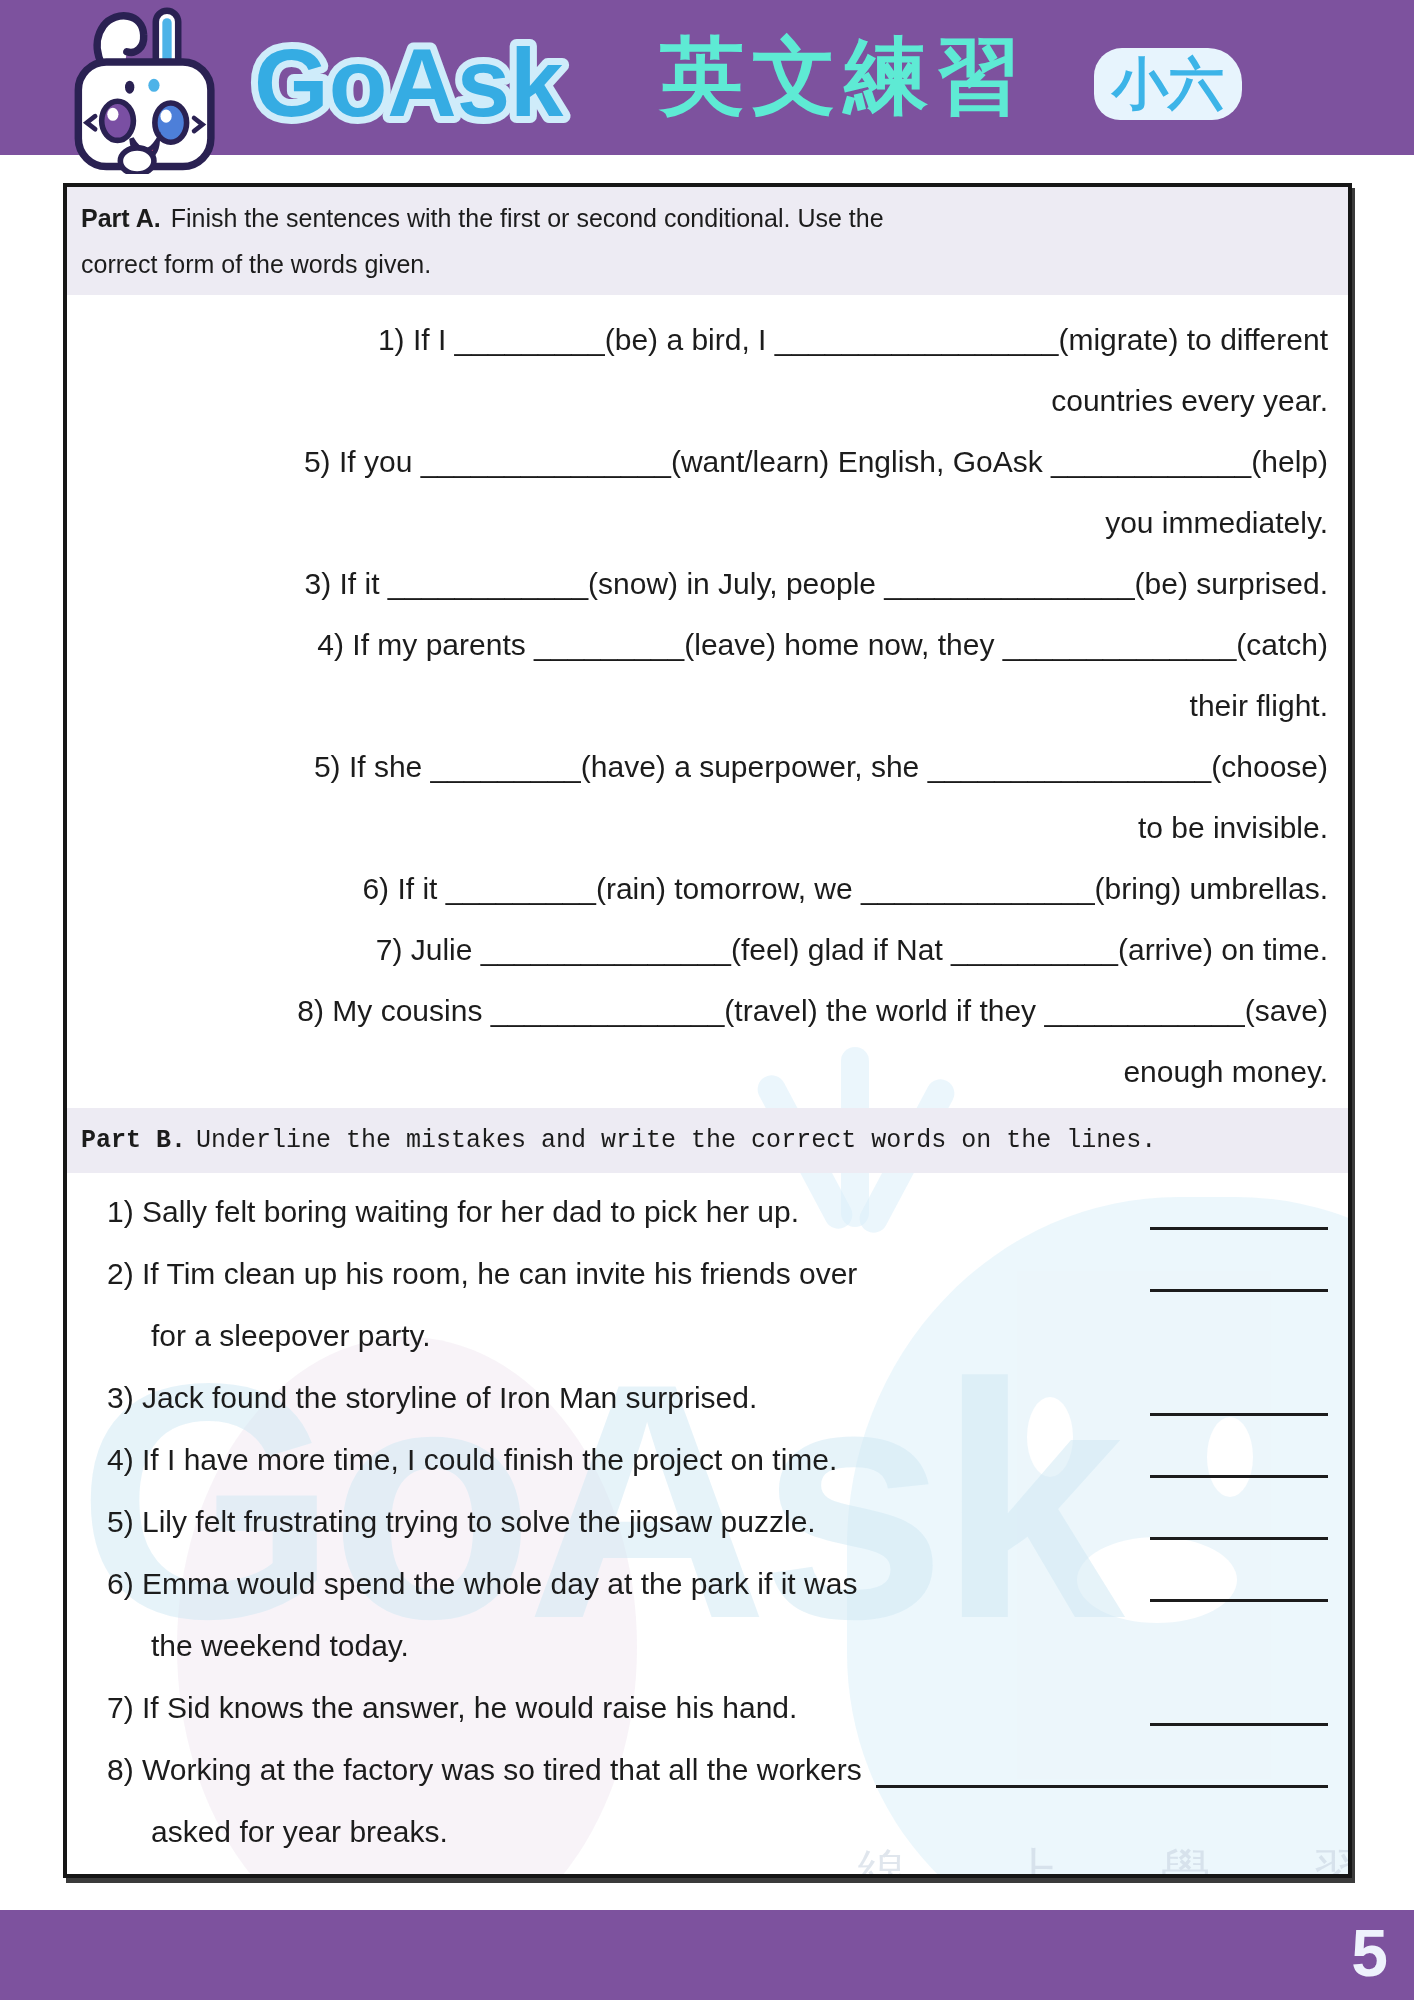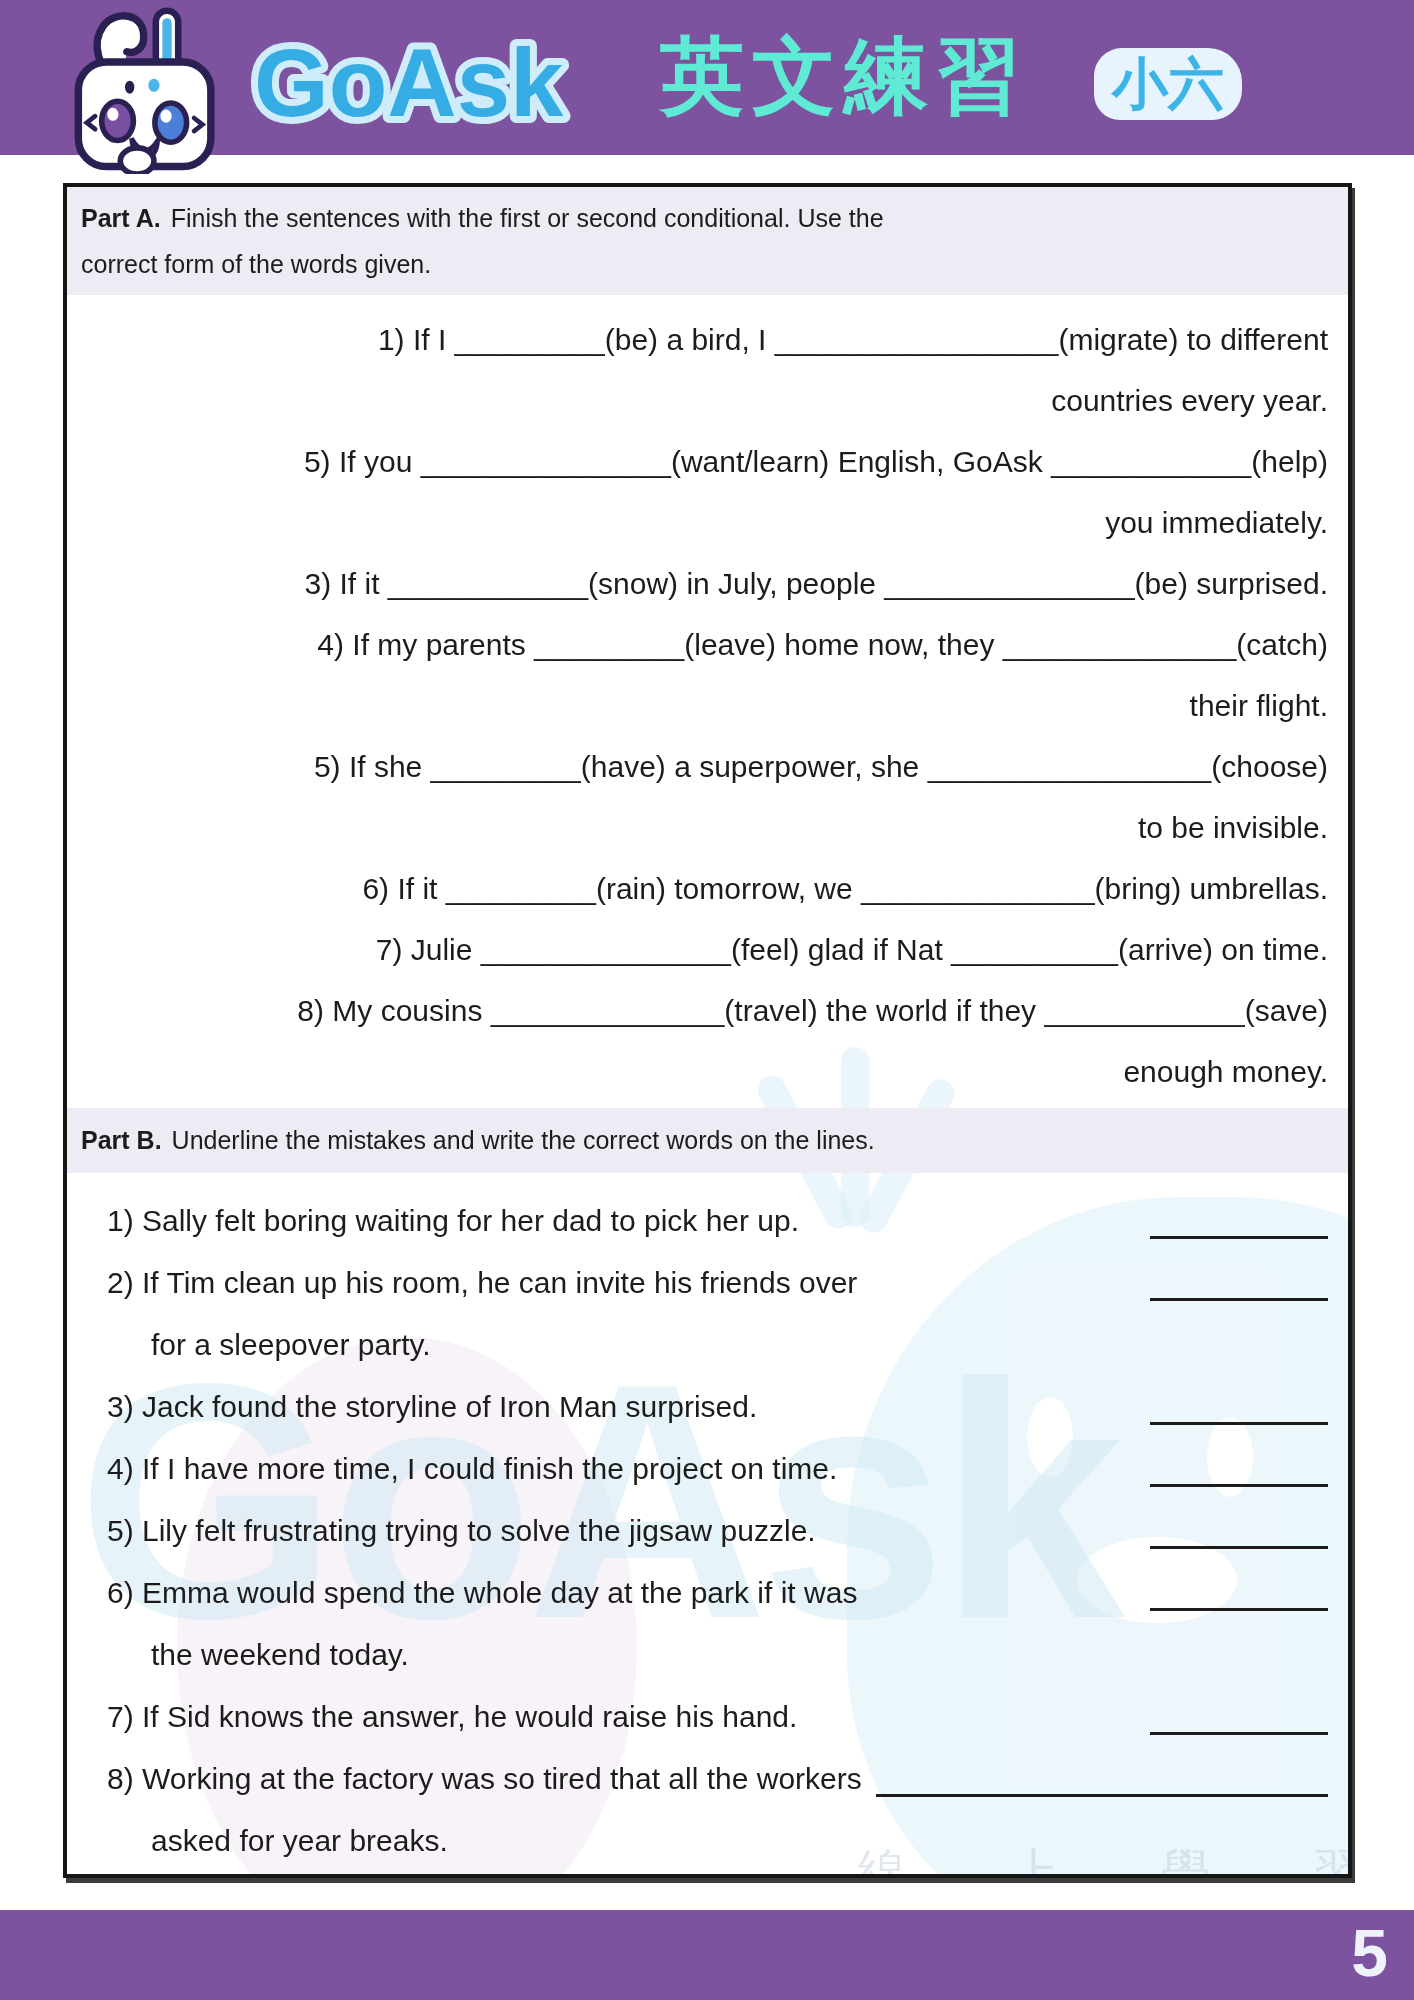--- a/index.html
+++ b/index.html
@@ -64,25 +64,25 @@
   .content { position:relative; z-index:1; }
 
   
   .strip {
     background:#edebf3;
     font-size:25px; line-height:46px;
     padding:8px 20px 8px 14px;
     white-space:nowrap;
   }
   .strip b { margin-right:10px; }
-  .strip-b { margin-top:6px; line-height:49px; }
+  .strip-b { margin-top:6px; line-height:49px;font-family:Liberation Mono, monospace; }
 
   
   .qlist-a { padding:14px 20px 0 0; }
-  .qlist-b { padding:17px 20px 0 0; }
+  .qlist-b { padding:8px 20px 0 0; }
   .qline {
     font-size:30px; line-height:61px; height:61px;
     padding-left:40px; white-space:nowrap;text-align:right;
   }
   .qlist-b .qline { line-height:62px; height:62px; display:flex; align-items:center; }
   .qline.indent { padding-left:84px; }
   .answer-line {
     margin-left:auto; width:178px; height:36px; flex:0 0 auto;
     border-bottom:3px solid #1c1c1c;
   }

